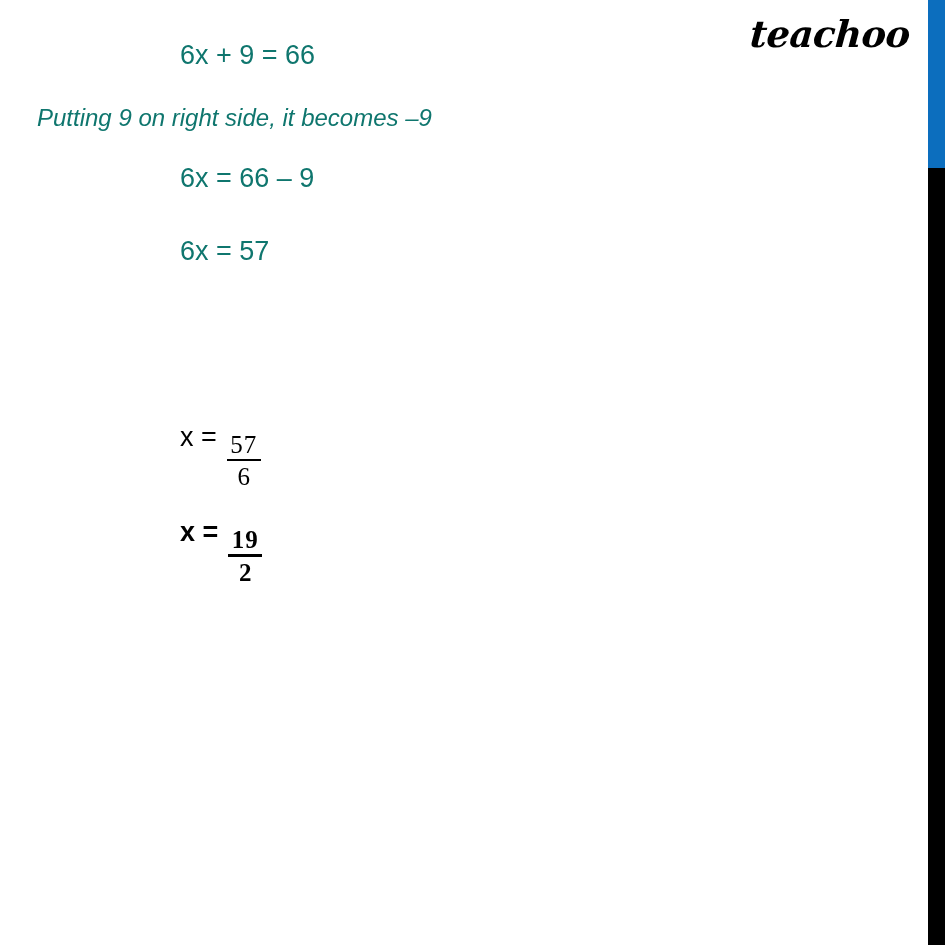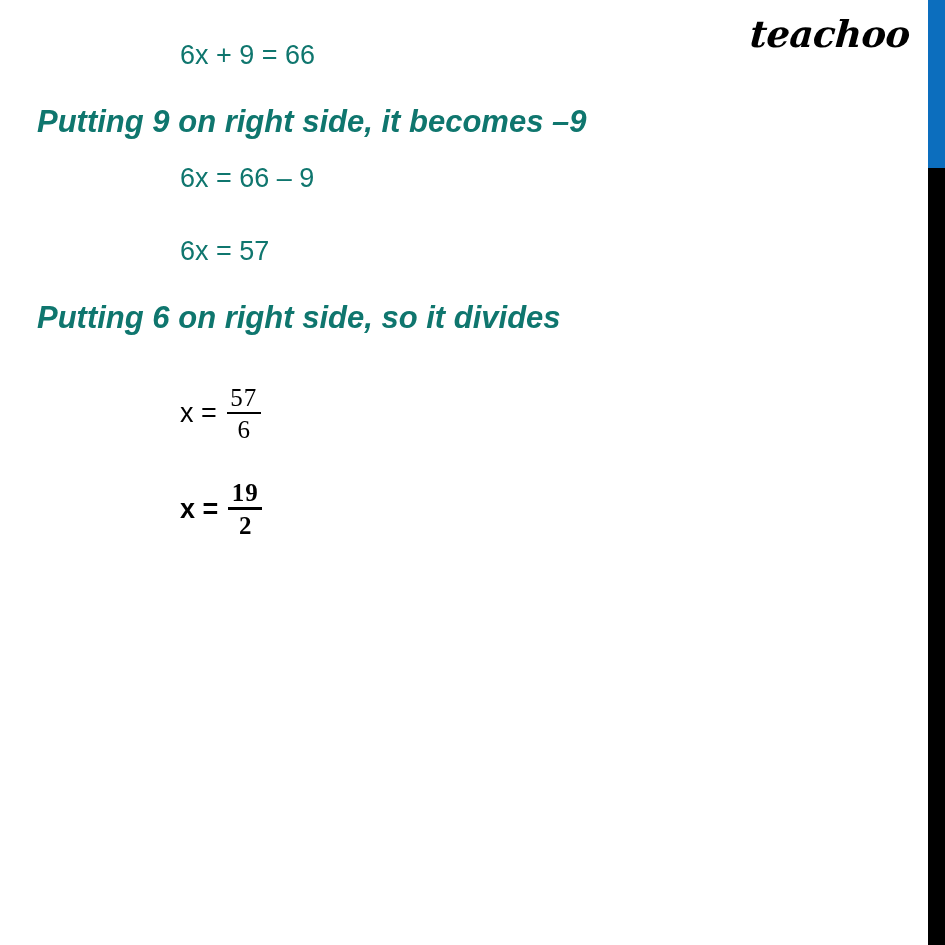--- a/index.html
+++ b/index.html
@@ -69,23 +69,23 @@
     font-size: 27px;
     font-weight: normal;
   }
   .eq-bold {
     left: 180px;
     font-size: 27px;
     font-weight: normal;
   }
   .note {
     left: 37px;
-    font-size: 31px;
+    font-size: 24px;
     font-style: italic;
-    font-weight: bold;
+    font-weight: normal;
   }
 
   
   .frac-row {
     position: absolute;
     left: 180px;
     display: flex;
     align-items: center;
     color: #000000;
     white-space: nowrap;
@@ -101,20 +101,21 @@
     flex-direction: column;
     align-items: center;
     font-family: "Liberation Serif", serif;
     font-size: 25px;
     line-height: 1.08;
   }
   .frac.is-bold { font-weight: bold; }
   .frac .num {
     padding: 0 3px 1px 3px;
     letter-spacing: 1px;
+    margin-top: 47px;
   }
   .frac .bar {
     width: 100%;
     min-width: 34px;
     height: 2px;
     background: #000000;
   }
   .frac.is-bold .bar { height: 3px; }
   .frac .den {
     padding: 2px 3px 0 3px;
@@ -131,21 +132,20 @@
   <div class="brand-logo">teachoo</div>
 
   <div class="line eq" style="top:41px;">6x + 9 = 66</div>
 
   <div class="line note" style="top:105px;">Putting 9 on right side, it becomes –9</div>
 
   <div class="line eq" style="top:164px;">6x = 66 – 9</div>
 
   <div class="line eq-bold" style="top:237px;">6x = 57</div>
 
-  <div class="line note" style="top:301px;">Putting 6 on right side, so it divides</div>
 
   <div class="frac-row" style="top:384px;">
     <span class="frac-lhs">x =</span>
     <span class="frac">
       <span class="num">57</span>
       <span class="bar"></span>
       <span class="den">6</span>
     </span>
   </div>
 

